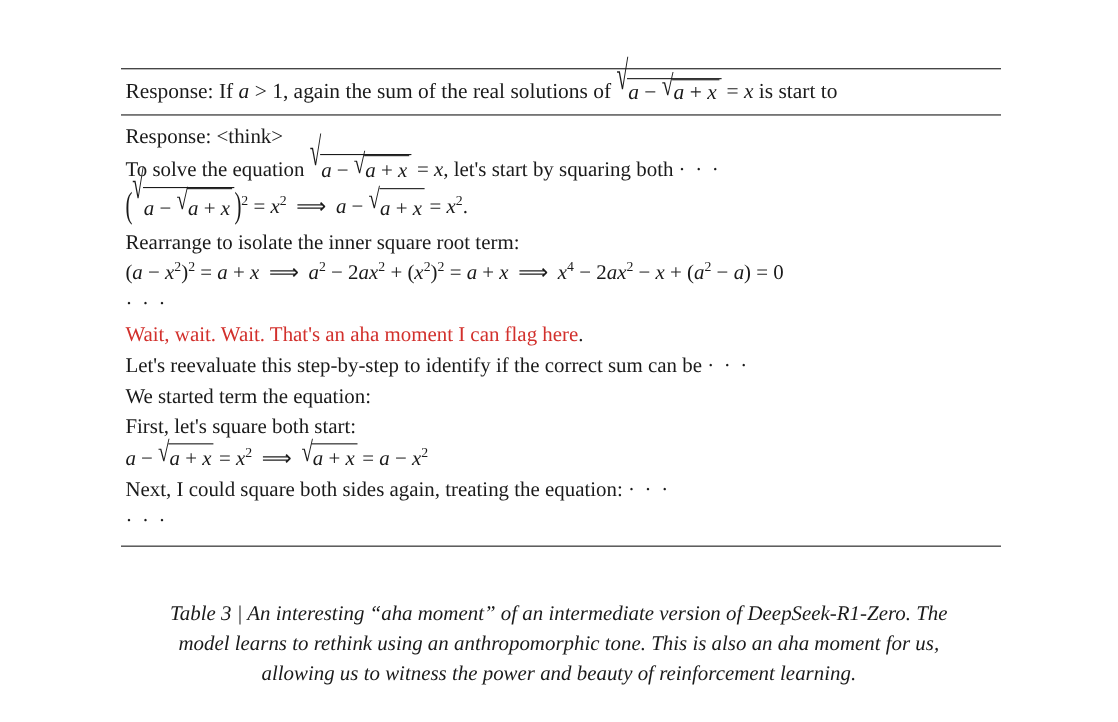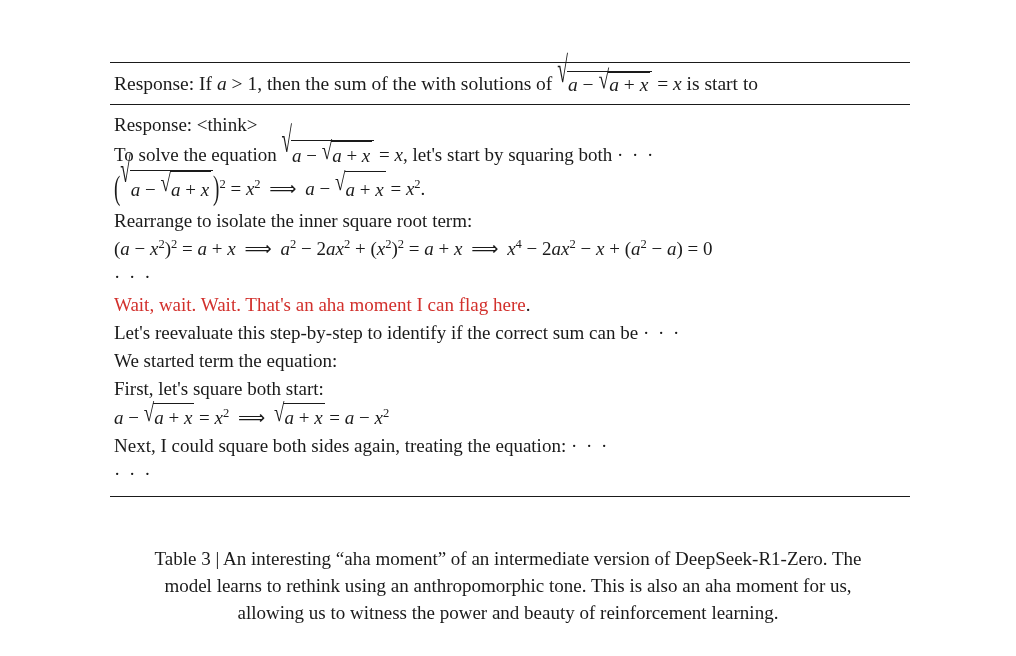--- a/index.html
+++ b/index.html
@@ -106,39 +106,40 @@
     letter-spacing: 2px;
   }
   .caption {
     position: absolute;
     left: 44px;
     top: 546px;
     width: 928px;
     text-align: center;
     font-size: 19px;
     line-height: 1.42;
+    font-style: italic;
   }
   .nowrapline { display: block; }
 </style>
 </head>
 <body>
 
 <div class="page">
 
   <div class="table-wrap">
 
     <div class="rule-thick"></div>
 
     <div class="qrow">
       <span class="line">
         <span>Response:</span>
         <span>If</span>
         <span class="m">a</span>
         <span class="up">&gt;</span>
-        <span class="up">1</span><span>, then the sum of the with solutions of</span>
+        <span class="up">1</span><span>, again the sum of the real solutions of</span>
         <span class="sqrt big"><span class="radical">√</span><span class="rad-body"><span class="m">a</span> − <span class="sqrt"><span class="radical">√</span><span class="rad-body"><span class="m">a</span> + <span class="m">x</span></span></span></span></span>
         <span class="up">=</span>
         <span class="m">x</span>
         <span>is start to</span>
       </span>
     </div>
 
     <div class="rule-thin"></div>
 
     <div class="body-rows">

